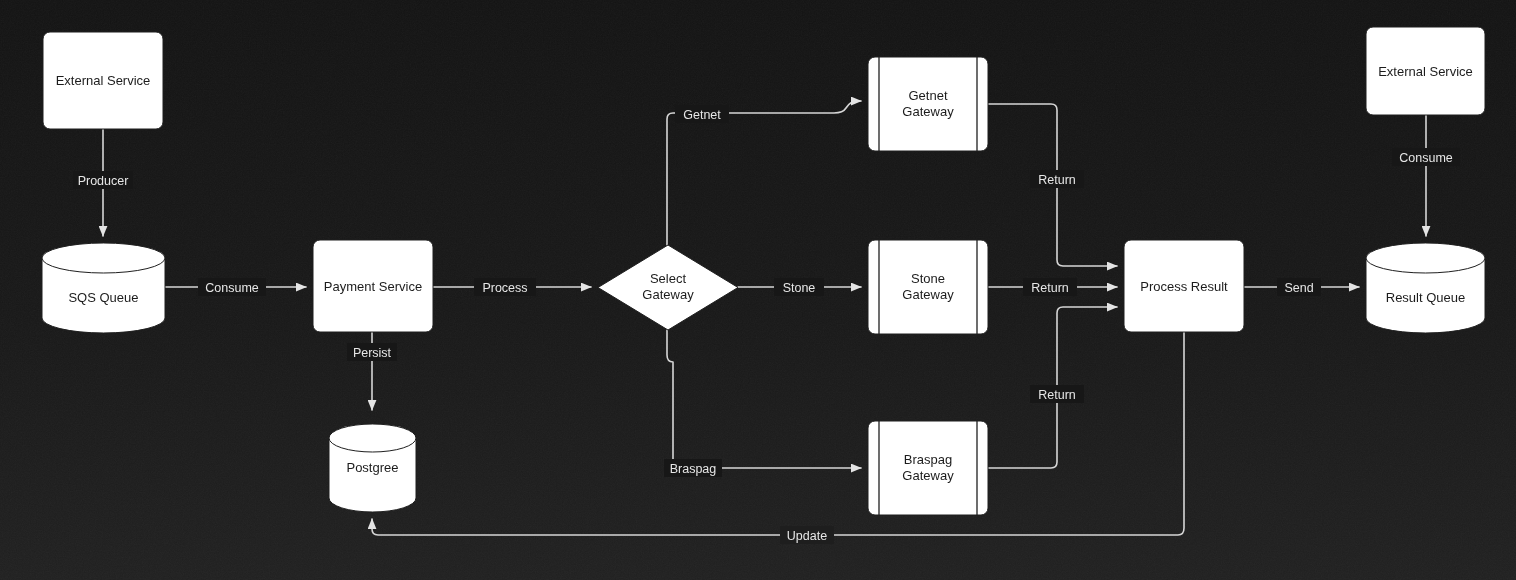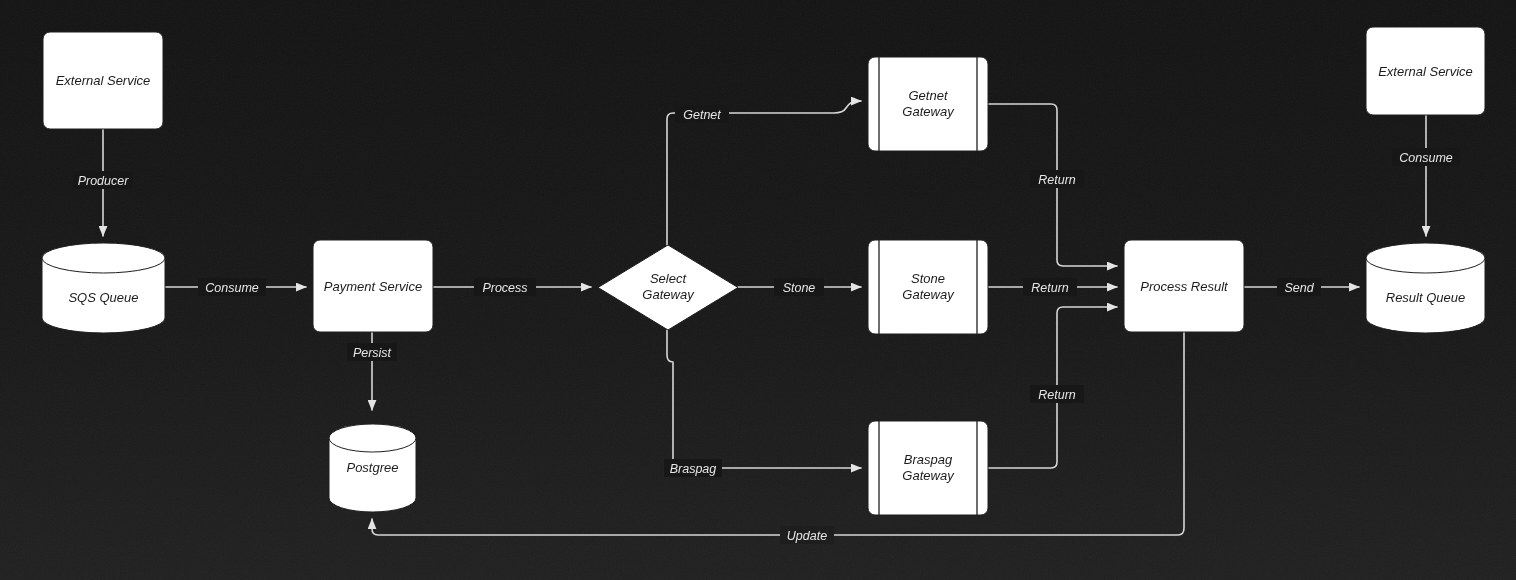--- a/index.html
+++ b/index.html
@@ -2,21 +2,21 @@
 <html><head>
 <meta charset="utf-8">
 <style>
   html,body{margin:0;padding:0;}
   body{
     width:1516px;height:580px;
     background:#171717;
     font-family:"Liberation Sans", sans-serif;
     overflow:hidden;
   }
-  #stage{position:relative;width:1516px;height:484px;background:#84cc16;font-style:italic;}
+  #stage{position:relative;width:1516px;height:484px;background:#84cc16;}
   #stage svg{position:absolute;left:0;top:0;}
   .nodeLabel{font-family:"Liberation Sans", sans-serif;font-size:13px;fill:#1c1c1c;}
   .edgeLabel{font-family:"Liberation Sans", sans-serif;font-size:12.5px;fill:#e6e6e6;}
   .shape{fill:#ffffff;stroke:#1f1f1f;stroke-width:1;}
   .edge{fill:none;stroke:#d6d6d6;stroke-width:1.6;stroke-linecap:round;stroke-linejoin:round;}
 </style>
 </head>
 <body>
 
 <div id="stage">

